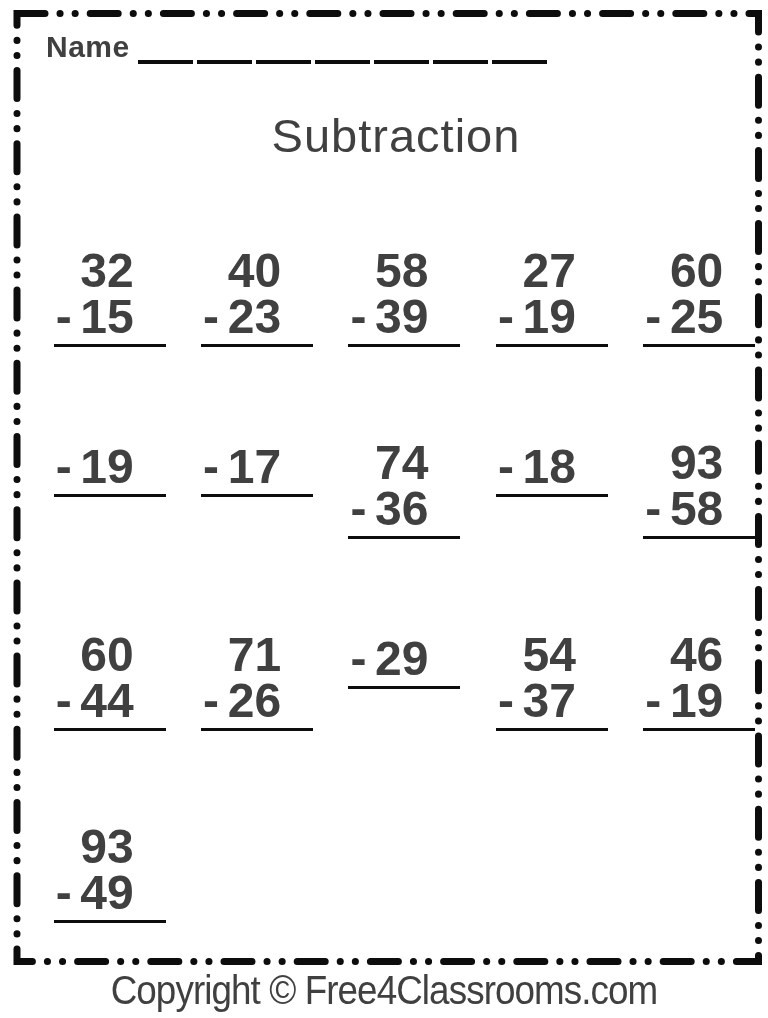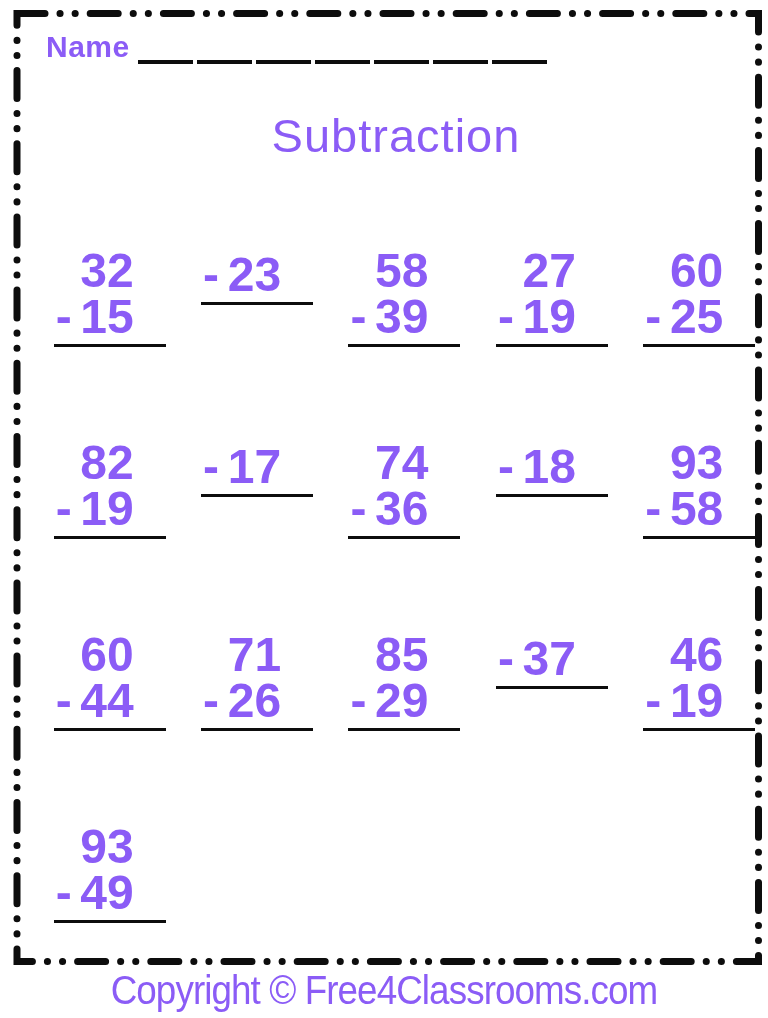--- a/index.html
+++ b/index.html
@@ -1,19 +1,19 @@
 <!DOCTYPE html>
 <html><head>
 <meta charset="utf-8">
 <style>
   html,body { margin:0; padding:0; background:#ffffff; }
   .sheet {
     position:relative; width:768px; height:1018px;
     background:#ffffff; overflow:hidden;
-    font-family:"Liberation Sans", sans-serif; color:#8b5cf6;
+    font-family:"Liberation Sans", sans-serif; color:#404040;
   }
   .border-svg { position:absolute; left:0; top:0; width:768px; height:1018px; }
 
   .name-row {
     position:absolute; top:28px; left:46px;
     display:flex; align-items:flex-end; gap:8px;
   }
   .name-label { font-size:30px; line-height:34px; font-weight:600; letter-spacing:0.5px; }
   .name-line {
     width:412px; height:36px;
@@ -64,20 +64,21 @@
   <div class="problem">
     <div class="minuend">32</div>
     <div class="sub-row">
       <span class="minus">-</span>
       <span>15</span>
     </div>
     <div class="answer-line"></div>
   </div>
 
   <div class="problem">
+    <div class="minuend">40</div>
     <div class="sub-row">
       <span class="minus">-</span>
       <span>23</span>
     </div>
     <div class="answer-line"></div>
   </div>
 
   <div class="problem">
     <div class="minuend">58</div>
     <div class="sub-row">
@@ -99,21 +100,20 @@
   <div class="problem">
     <div class="minuend">60</div>
     <div class="sub-row">
       <span class="minus">-</span>
       <span>25</span>
     </div>
     <div class="answer-line"></div>
   </div>
 
   <div class="problem">
-    <div class="minuend">82</div>
     <div class="sub-row">
       <span class="minus">-</span>
       <span>19</span>
     </div>
     <div class="answer-line"></div>
   </div>
 
   <div class="problem">
     <div class="sub-row">
       <span class="minus">-</span>
@@ -160,29 +160,29 @@
   <div class="problem">
     <div class="minuend">71</div>
     <div class="sub-row">
       <span class="minus">-</span>
       <span>26</span>
     </div>
     <div class="answer-line"></div>
   </div>
 
   <div class="problem">
-    <div class="minuend">85</div>
     <div class="sub-row">
       <span class="minus">-</span>
       <span>29</span>
     </div>
     <div class="answer-line"></div>
   </div>
 
   <div class="problem">
+    <div class="minuend">54</div>
     <div class="sub-row">
       <span class="minus">-</span>
       <span>37</span>
     </div>
     <div class="answer-line"></div>
   </div>
 
   <div class="problem">
     <div class="minuend">46</div>
     <div class="sub-row">

